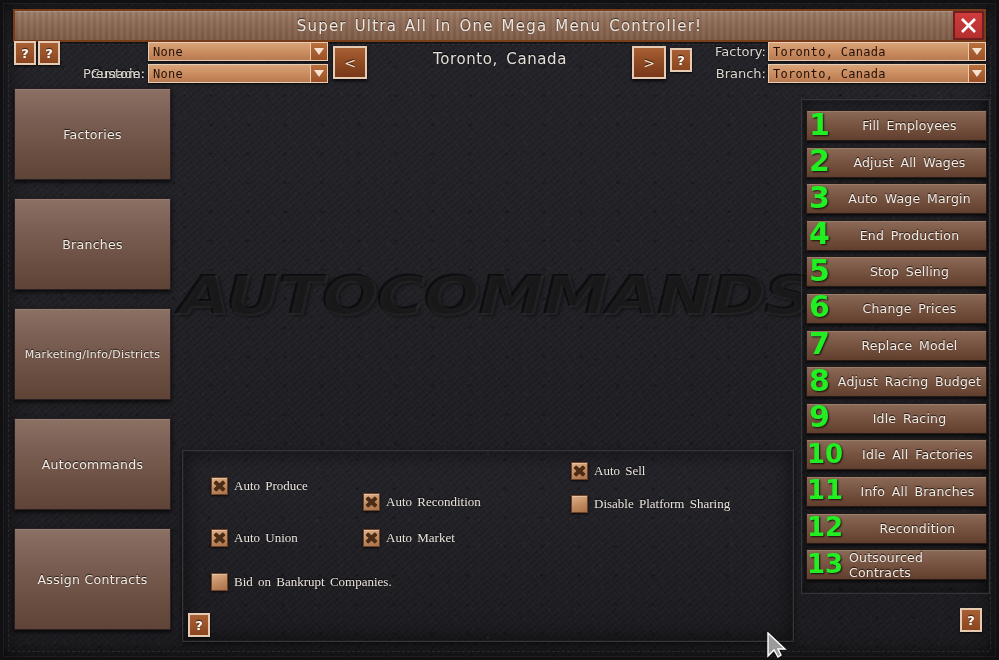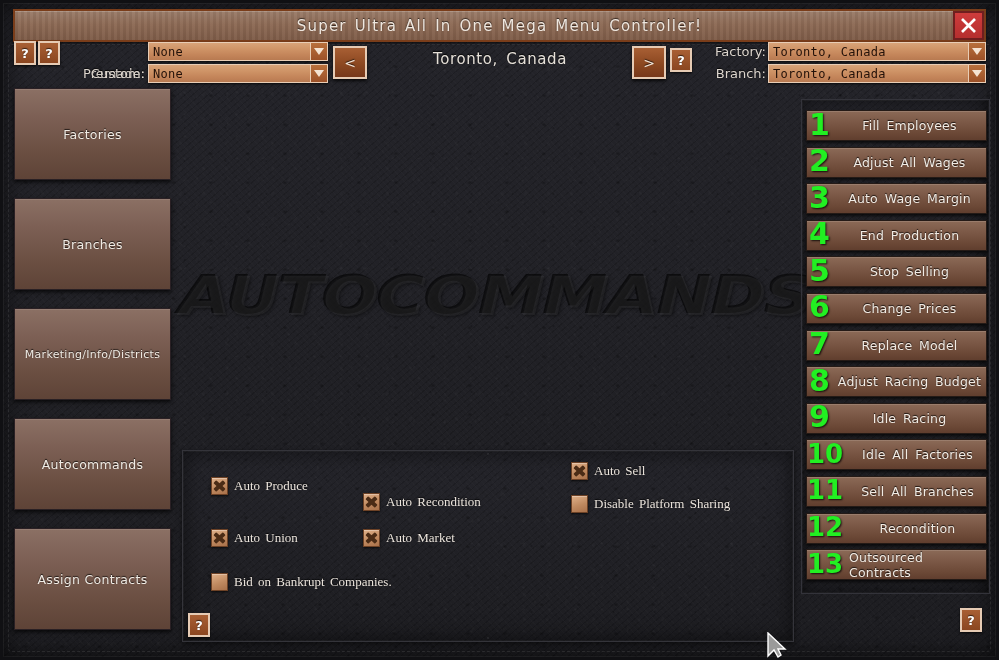--- a/index.html
+++ b/index.html
@@ -490,21 +490,21 @@
     <div class="cmd-btn">
       <div class="cmd-num">9</div>
       <div class="cmd-label">Idle  Racing</div>
       </div>
     <div class="cmd-btn n2digit">
       <div class="cmd-num wide">10</div>
       <div class="cmd-label">Idle  All  Factories</div>
       </div>
     <div class="cmd-btn n2digit">
       <div class="cmd-num wide">11</div>
-      <div class="cmd-label">Sell  All  Branches</div>
+      <div class="cmd-label">Info  All  Branches</div>
       </div>
     <div class="cmd-btn n2digit">
       <div class="cmd-num wide">12</div>
       <div class="cmd-label">Recondition</div>
       </div>
     <div class="cmd-btn n2digit">
       <div class="cmd-num wide">13</div>
       <div class="cmd-label">Outsourced  Contracts</div>
       </div>
   </div>

